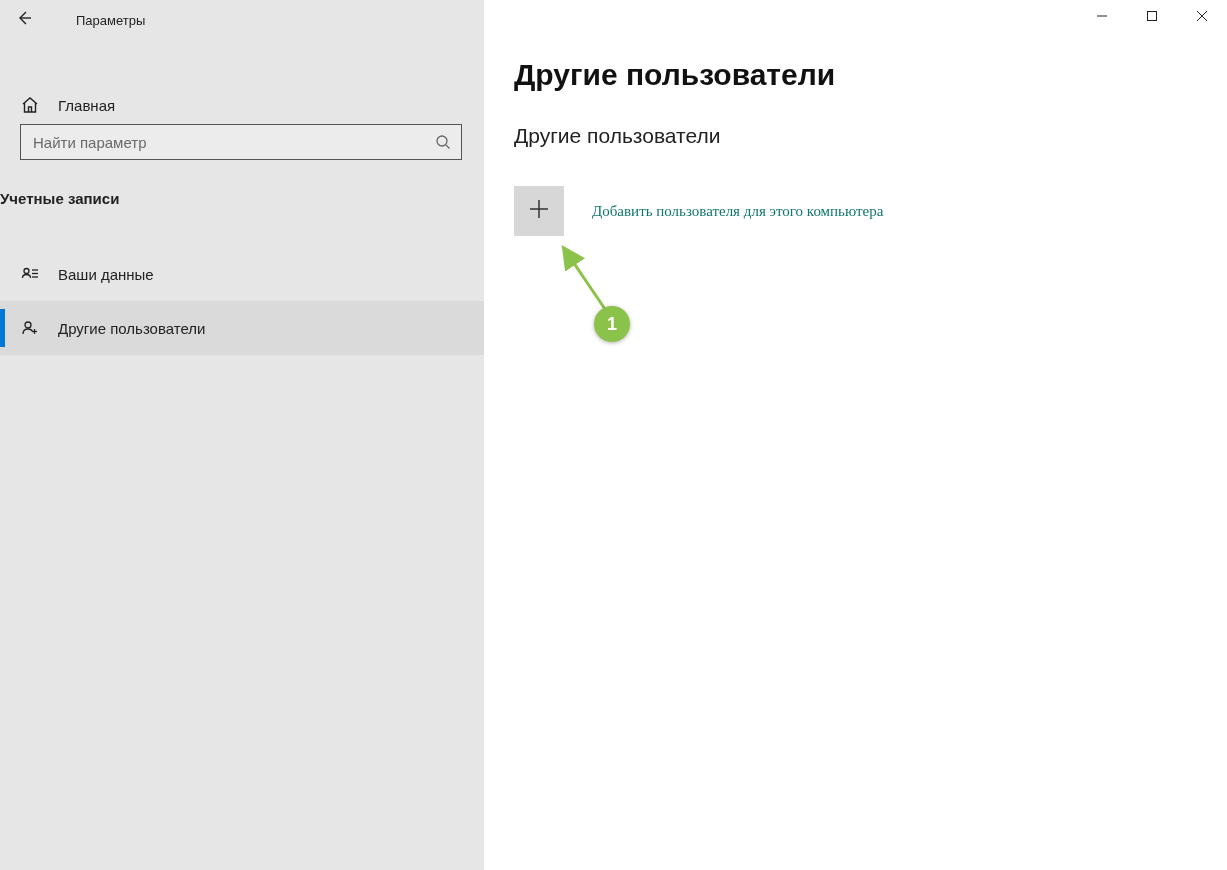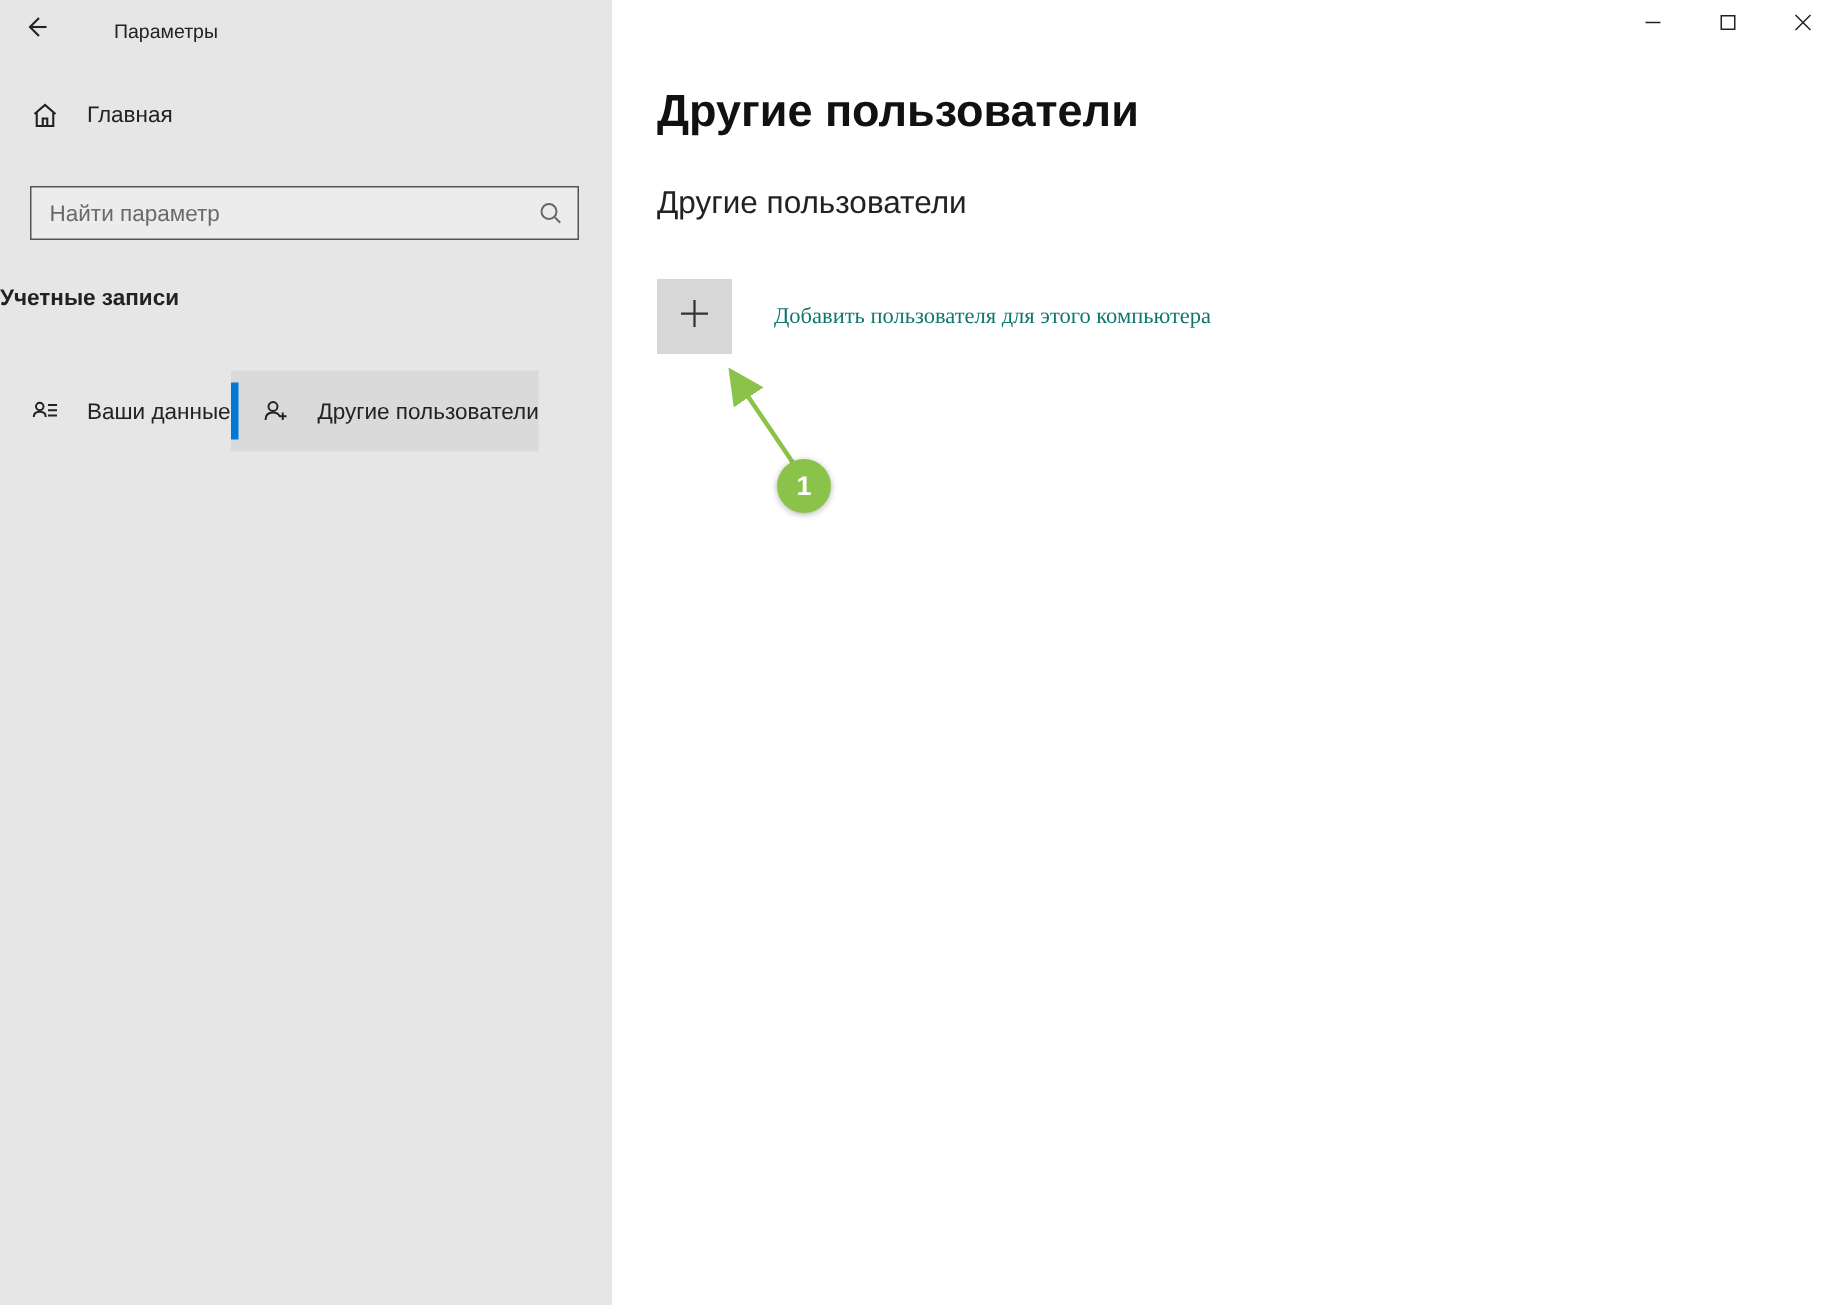--- a/index.html
+++ b/index.html
@@ -1,33 +1,33 @@
 <!DOCTYPE html>
 <html><head>
 <meta charset="utf-8">
 <style>
   * { box-sizing: border-box; margin: 0; padding: 0; }
   html, body { width: 1227px; height: 870px; font-family: "Segoe UI", Arial, sans-serif; background: #fff; overflow: hidden; }
   .window { display: flex; width: 100%; height: 100%; }
   
-  .sidebar { width: 408px; height: 100%; background: #e6e6e6; display: flex; flex-direction: column; position: relative; }
+  .sidebar { width: 484px; height: 100%; background: #e6e6e6; display: flex; flex-direction: column; position: relative; }
   .titlebar { height: 40px; display: flex; align-items: center; }
   .back-btn { width: 48px; height: 40px; display: flex; align-items: center; justify-content: center; }
   .back-btn svg { width: 16px; height: 16px; }
   .app-title { font-size: 13px; color: #222; margin-left: 28px; }
-  .home-row { display: flex; align-items: flex-start; height: 46px; margin-top: 28px; padding-left: 20px; }
+  .home-row { display: flex; align-items: flex-end; height: 46px; margin-top: 28px; padding-left: 20px; }
   .home-row .icon { width: 20px; display:flex; align-items:center; justify-content:center; }
   .home-row .label { margin-left: 18px; font-size: 15px; color: #222; }
   .search-wrap { margin: 10px 22px 0 20px; }
   .search { position: relative; border: 1px solid #555; background: #ececec; height: 36px; display:flex; align-items:center; }
   .search input { flex: 1; border: none; background: transparent; height: 100%; padding: 0 12px; font-size: 15px; color: #333; outline: none; }
   .search input::placeholder { color: #6a6a6a; }
   .search-icon { width: 36px; display:flex; align-items:center; justify-content:center; }
   .category { margin-top: 30px; font-size: 15px; font-weight: 600; color: #222; }
-  .nav { margin-top: 40px; display:flex; flex-direction:row; }
+  .nav { margin-top: 40px; display:flex; flex-direction:column; }
   .nav-item { height: 54px; display:flex; align-items:center; padding-left: 20px; position: relative; cursor: default; }
   .nav-item .icon { width: 20px; display:flex; align-items:center; justify-content:center; }
   .nav-item .label { margin-left: 18px; font-size: 15px; color: #222; }
   .nav-item.active::before { content:""; position:absolute; left:0; top:8px; bottom:8px; width:5px; background:#0078d7; }
   .nav-item.active { background: #dadada; }
   
   .main { flex: 1; height: 100%; background: #fff; position: relative; }
   .win-controls { position: absolute; top: 0; right: 0; display: flex; }
   .win-btn { width: 50px; height: 34px; display:flex; align-items:center; justify-content:center; }
   .win-btn svg { width: 12px; height: 12px; }

